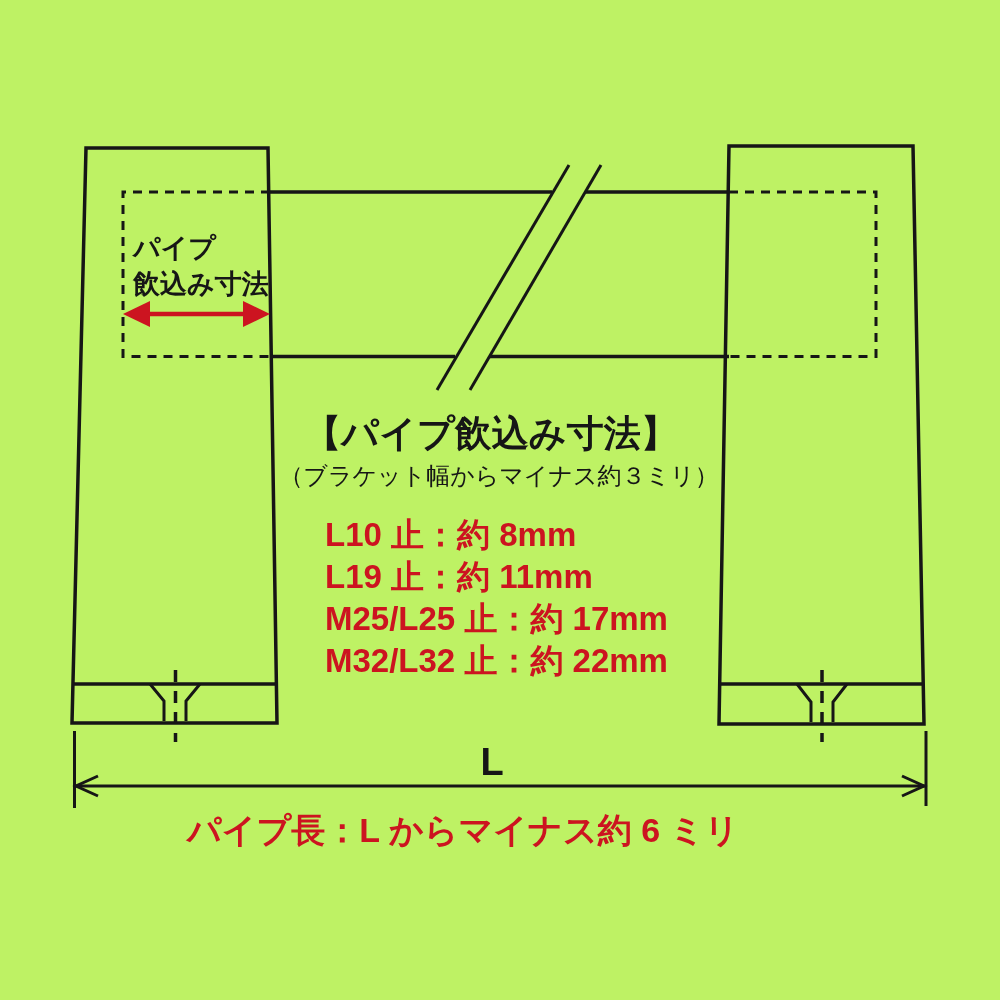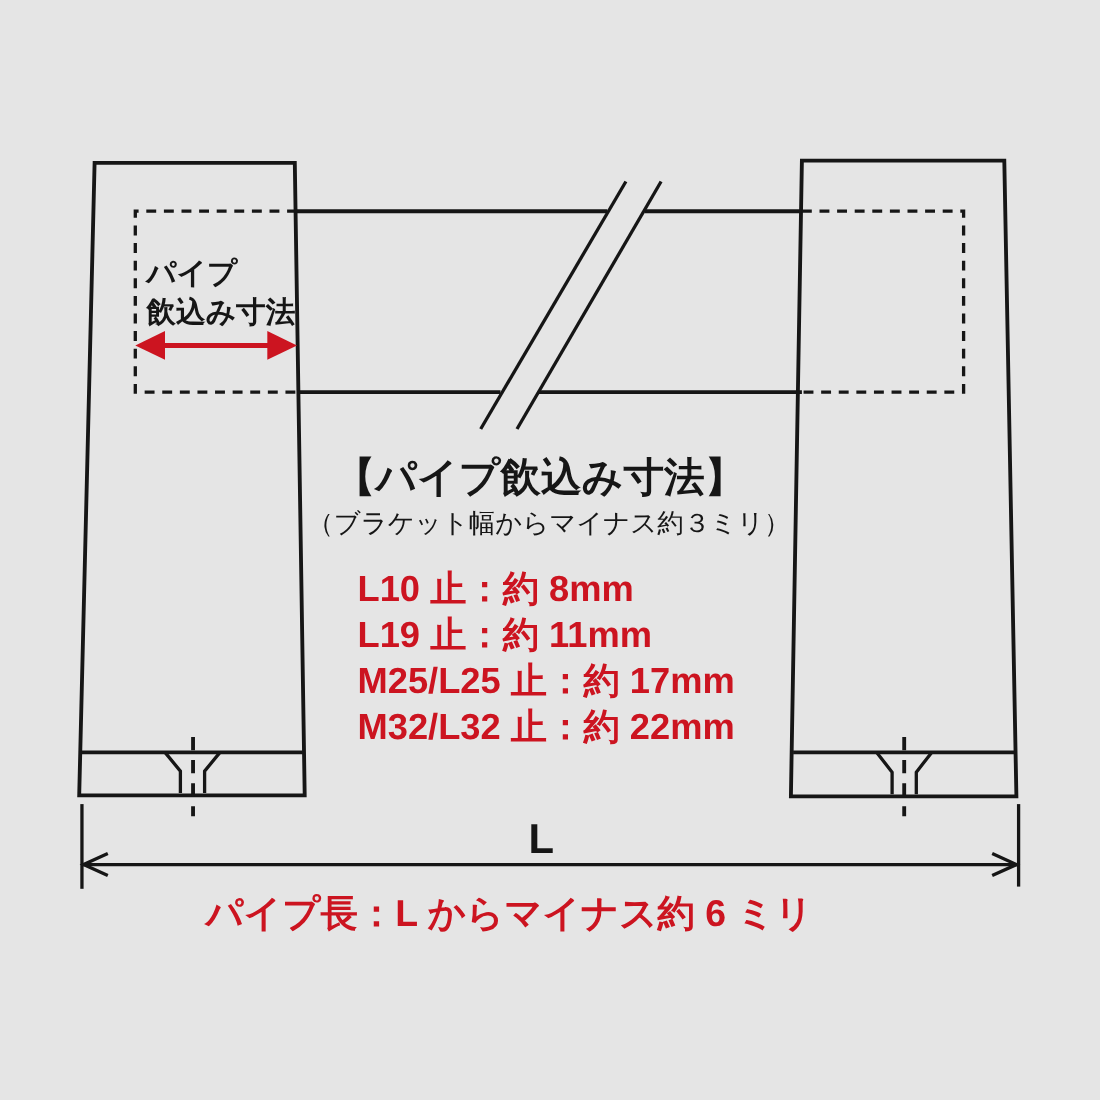--- a/index.html
+++ b/index.html
@@ -1,20 +1,20 @@
 <!DOCTYPE html>
 <html><head>
 <meta charset="utf-8">
 <style>
   html, body { margin: 0; padding: 0; background: #ffffff; }
   .canvas {
     position: relative;
     width: 1000px;
     height: 1000px;
-    background: #e5e5e5;
+    background: #bef264;
     overflow: hidden;
     font-family: "Liberation Sans", "DejaVu Sans", sans-serif;
   }
   svg { display: block; }
   .ink   { stroke: #161616; fill: none; }
   .w35   { stroke-width: 3.5; }
   .w30   { stroke-width: 3; }
   .dash  { stroke-dasharray: 9 7; }
   .cdash { stroke-dasharray: 12 9; stroke-width: 3.5; }
   .redstroke { stroke: #cc1420; fill: none; stroke-width: 4.5; }

